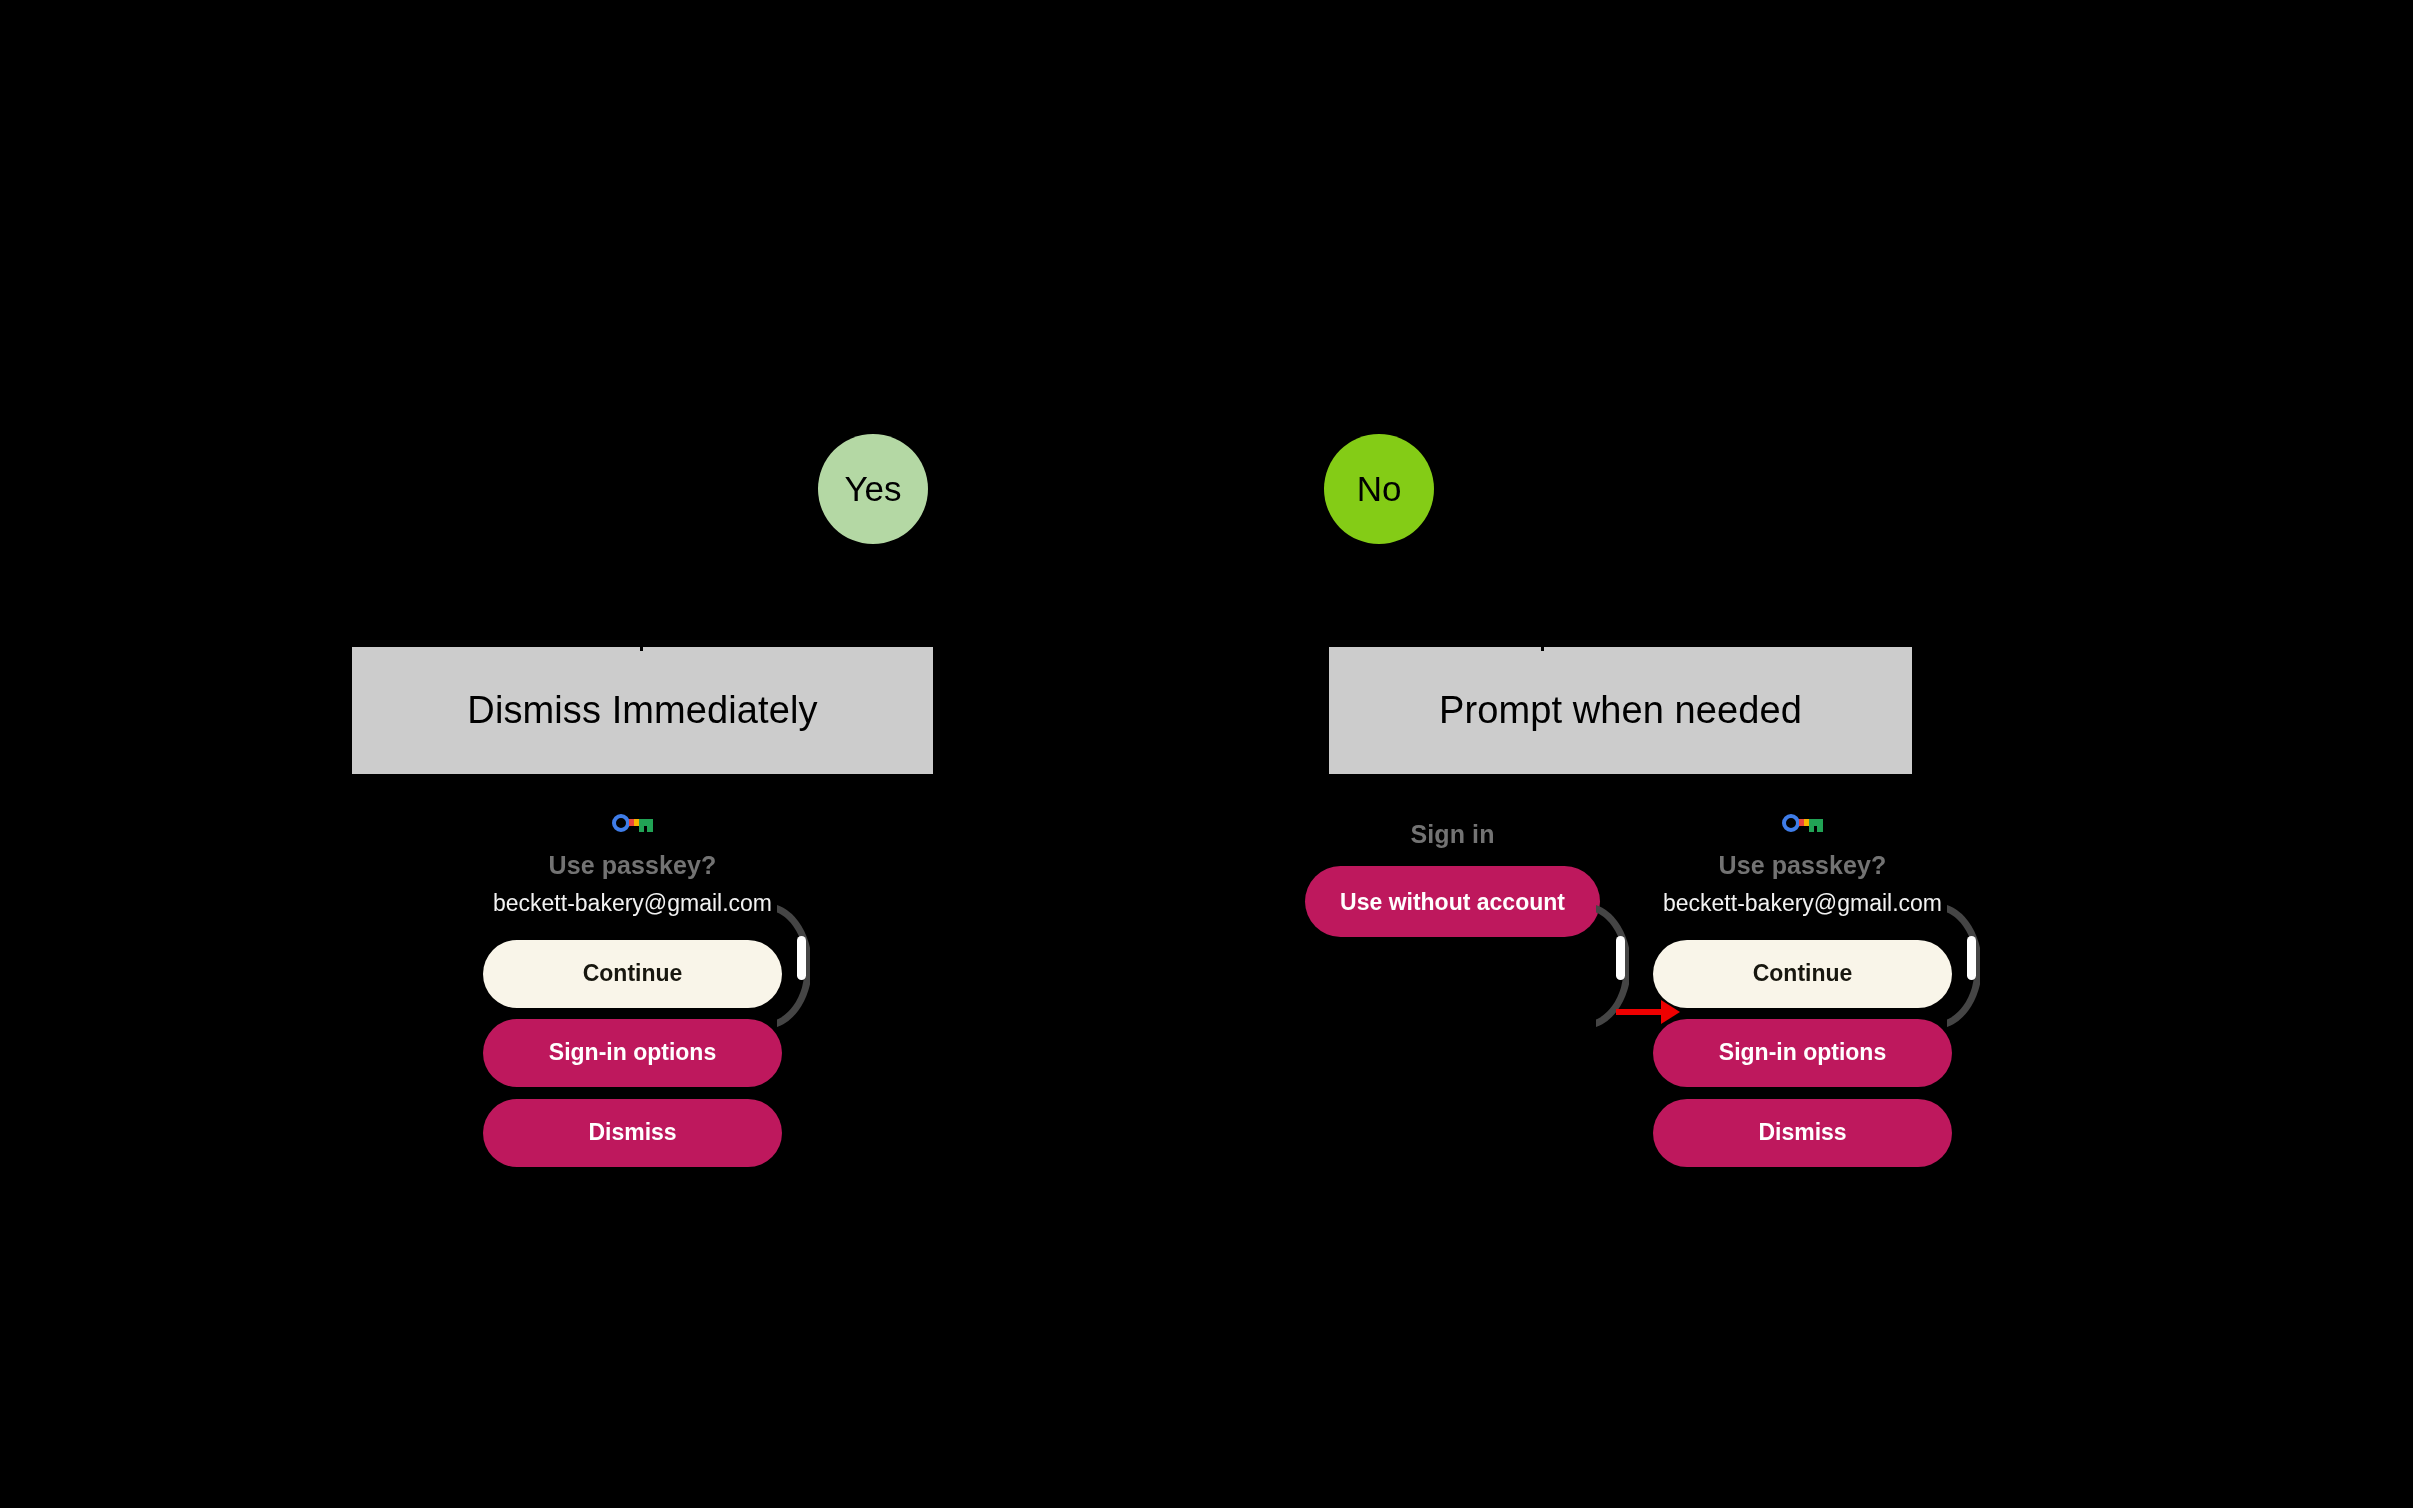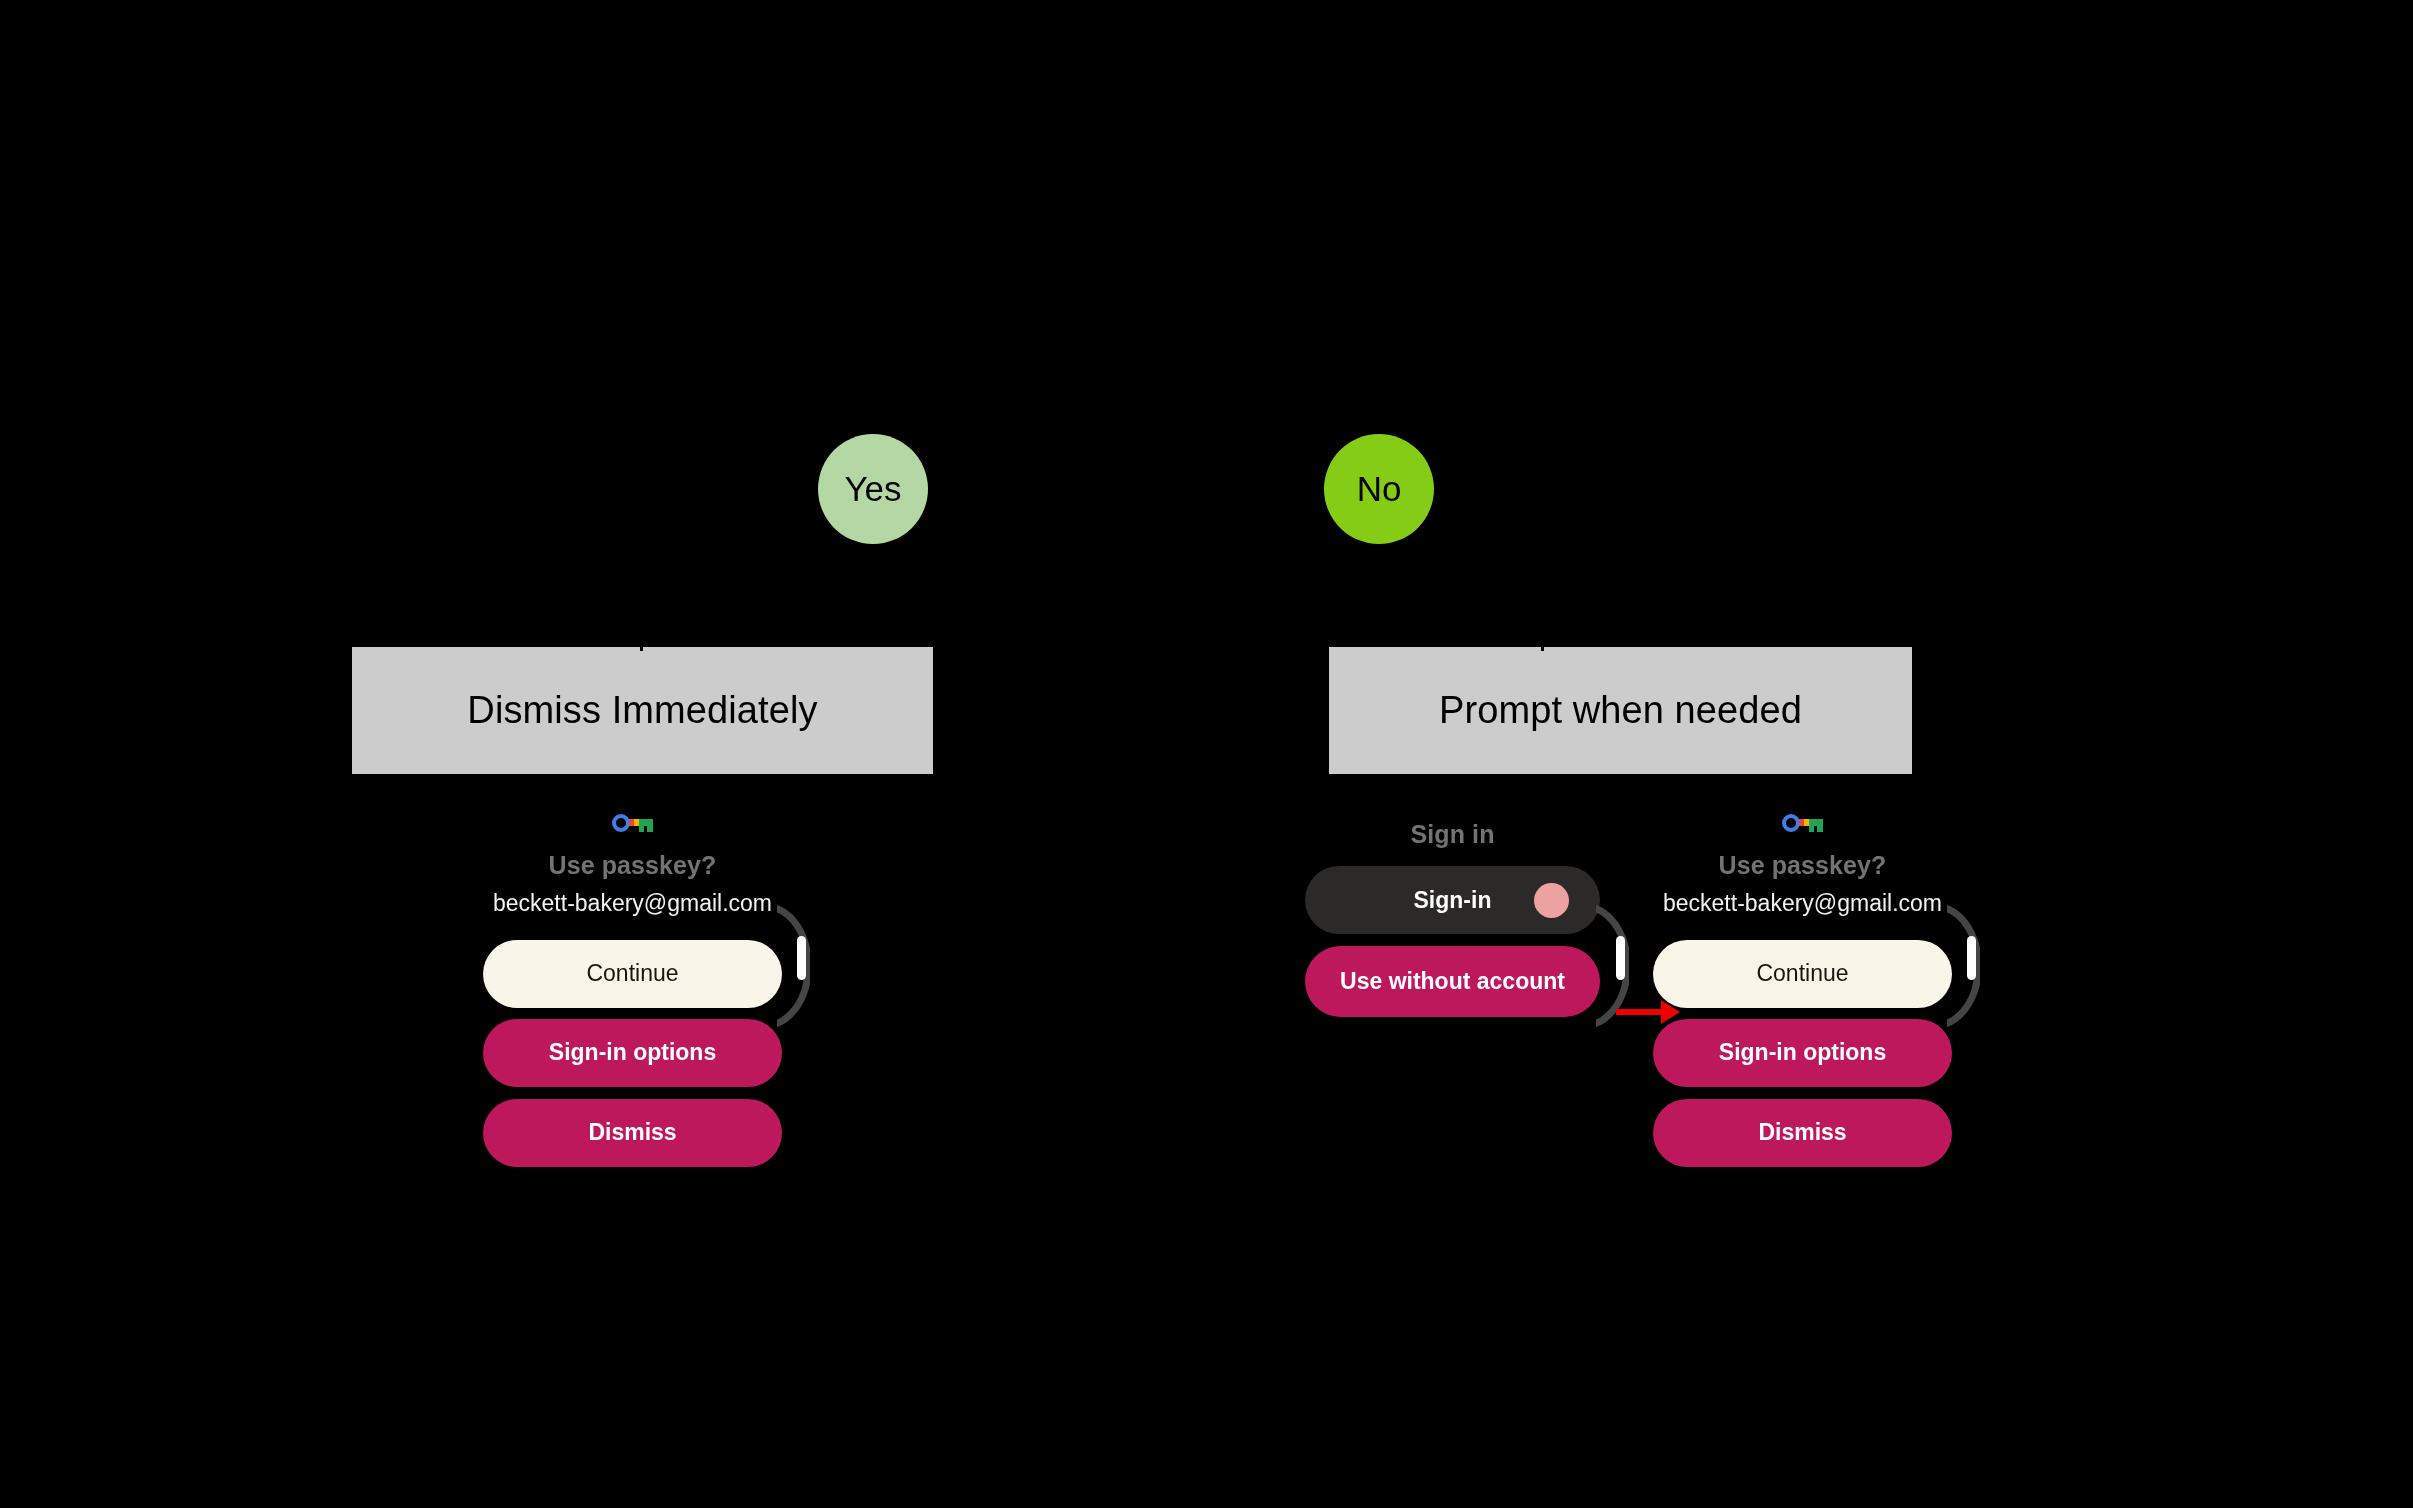--- a/index.html
+++ b/index.html
@@ -104,21 +104,21 @@
     font-size: 23px;
     line-height: 1.2;
     box-sizing: border-box;
     padding: 0 17.4px;
     position: relative;
   }
 
   .pill.primary {
     background: #f9f5e9;
     color: #18170f;
-    font-weight: 400;
+    font-weight: 700;
   }
 
   .pill.secondary {
     background: #be185d;
     color: #ffffff;
     font-weight: 700;
   }
 
   .pill.sign-in-row {
     background: #2b2a28;
@@ -280,24 +280,20 @@
   <div class="scroll-indicator" style="left:777px; top:903px;">
     <div class="scroll-track"></div>
     <div class="scroll-thumb"></div>
   </div>
 
   <div class="panel" style="left:1305px; top:819px; width:295px;">
 
     <div class="panel-title regular-gap">Sign in</div>
 
 
-    <div class="pill sign-in-row" style="width:295px; height:68px; margin-bottom:11.6px;">
-      <span>Sign-in</span>
-      <span class="pill-dot" style="right:31px; top:16.4px; width:35px; height:35px; background:#eda1a1;"></span>
-    </div>
 
     <div class="pill secondary" style="width:295px; height:71px; line-height:1.22;">
       <span>Use without account</span>
     </div>
   </div>
 
   <div class="scroll-indicator" style="left:1596px; top:903px;">
     <div class="scroll-track"></div>
     <div class="scroll-thumb"></div>
   </div>

